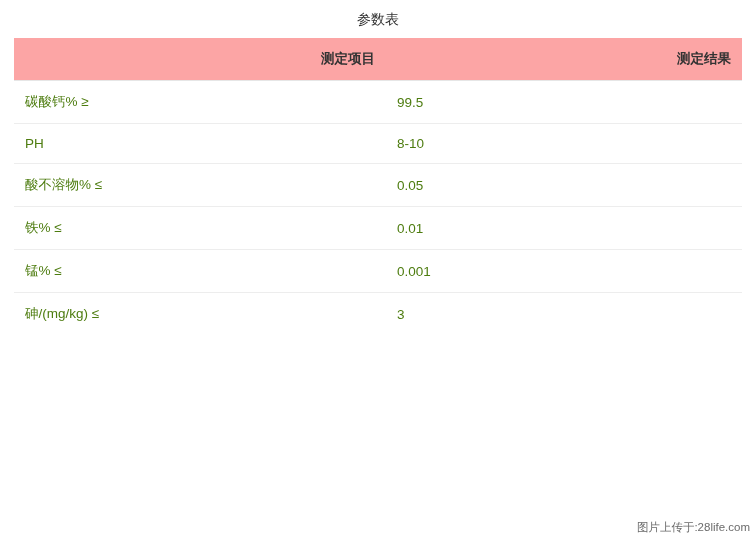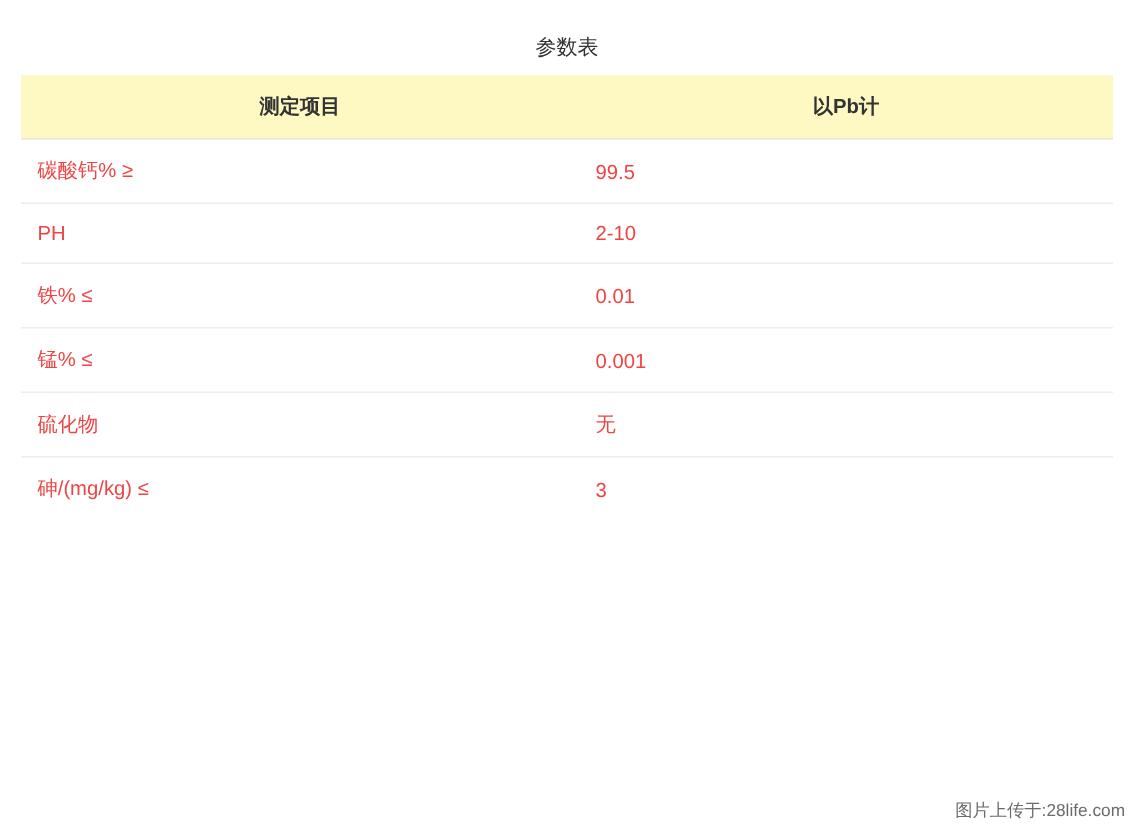--- a/index.html
+++ b/index.html
@@ -12,103 +12,103 @@
     background: #ffffff;
     font-family: "Liberation Sans", sans-serif;
     color: #333333;
     overflow: hidden;
     position: relative;
   }
   .page-title {
     text-align: center;
     font-size: 14px;
     color: #333333;
-    padding-top: 21px;
+    padding-top: 9px;
     padding-bottom: 9px;
     line-height: 20px;
     font-weight: normal;
     margin: 0;
   }
   table.param-table {
     width: 728px;
     margin: 0 auto;
     border-collapse: collapse;
     table-layout: fixed;
     font-size: 13.5px;
   }
   table.param-table col.col-item { width: 372px; }
   table.param-table col.col-result { width: 356px; }
   table.param-table thead th {
-    background: #fef9c3;
+    background: #fca5a5;
     font-weight: bold;
-    text-align: center;
+    text-align: right;
     color: #333333;
     padding: 12px 11px;
     border-bottom: 1px solid #e6e6e6;
     font-size: 13.5px;
   }
   table.param-table tbody td {
     padding: 12px 11px;
     border-bottom: 1px solid #ededed;
-    color: #ef4444;
+    color: #4d7c0f;
     text-align: left;
     vertical-align: middle;
     font-size: 13.5px;
     white-space: nowrap;
     overflow: hidden;
   }
   table.param-table tbody tr:last-child td {
     border-bottom: none;
   }
   .watermark {
     position: absolute;
     right: 6px;
-    bottom: 4px;
+    bottom: 17px;
     font-size: 11.5px;
     color: #6b6b6b;
     font-family: "Liberation Sans", sans-serif;
     letter-spacing: 0px;
   }
 </style>
 </head>
 <body>
 
 <h1 class="page-title">参数表</h1>
 
 <table class="param-table">
   <colgroup>
     <col class="col-item">
     <col class="col-result">
   </colgroup>
   <thead>
     <tr>
       <th>测定项目</th>
-      <th>以Pb计</th>
+      <th>测定结果</th>
     </tr>
   </thead>
   <tbody>
     <tr>
       <td>碳酸钙% ≥</td>
       <td>99.5</td>
     </tr>
     <tr>
       <td>PH</td>
-      <td>2-10</td>
+      <td>8-10</td>
+    </tr>
+    <tr>
+      <td>酸不溶物% ≤</td>
+      <td>0.05</td>
     </tr>
     <tr>
       <td>铁% ≤</td>
       <td>0.01</td>
     </tr>
     <tr>
       <td>锰% ≤</td>
       <td>0.001</td>
-    </tr>
-    <tr>
-      <td>硫化物</td>
-      <td>无</td>
     </tr>
     <tr>
       <td>砷/(mg/kg) ≤</td>
       <td>3</td>
     </tr>
   </tbody>
 </table>
 
 <div class="watermark">图片上传于:28life.com</div>
 

